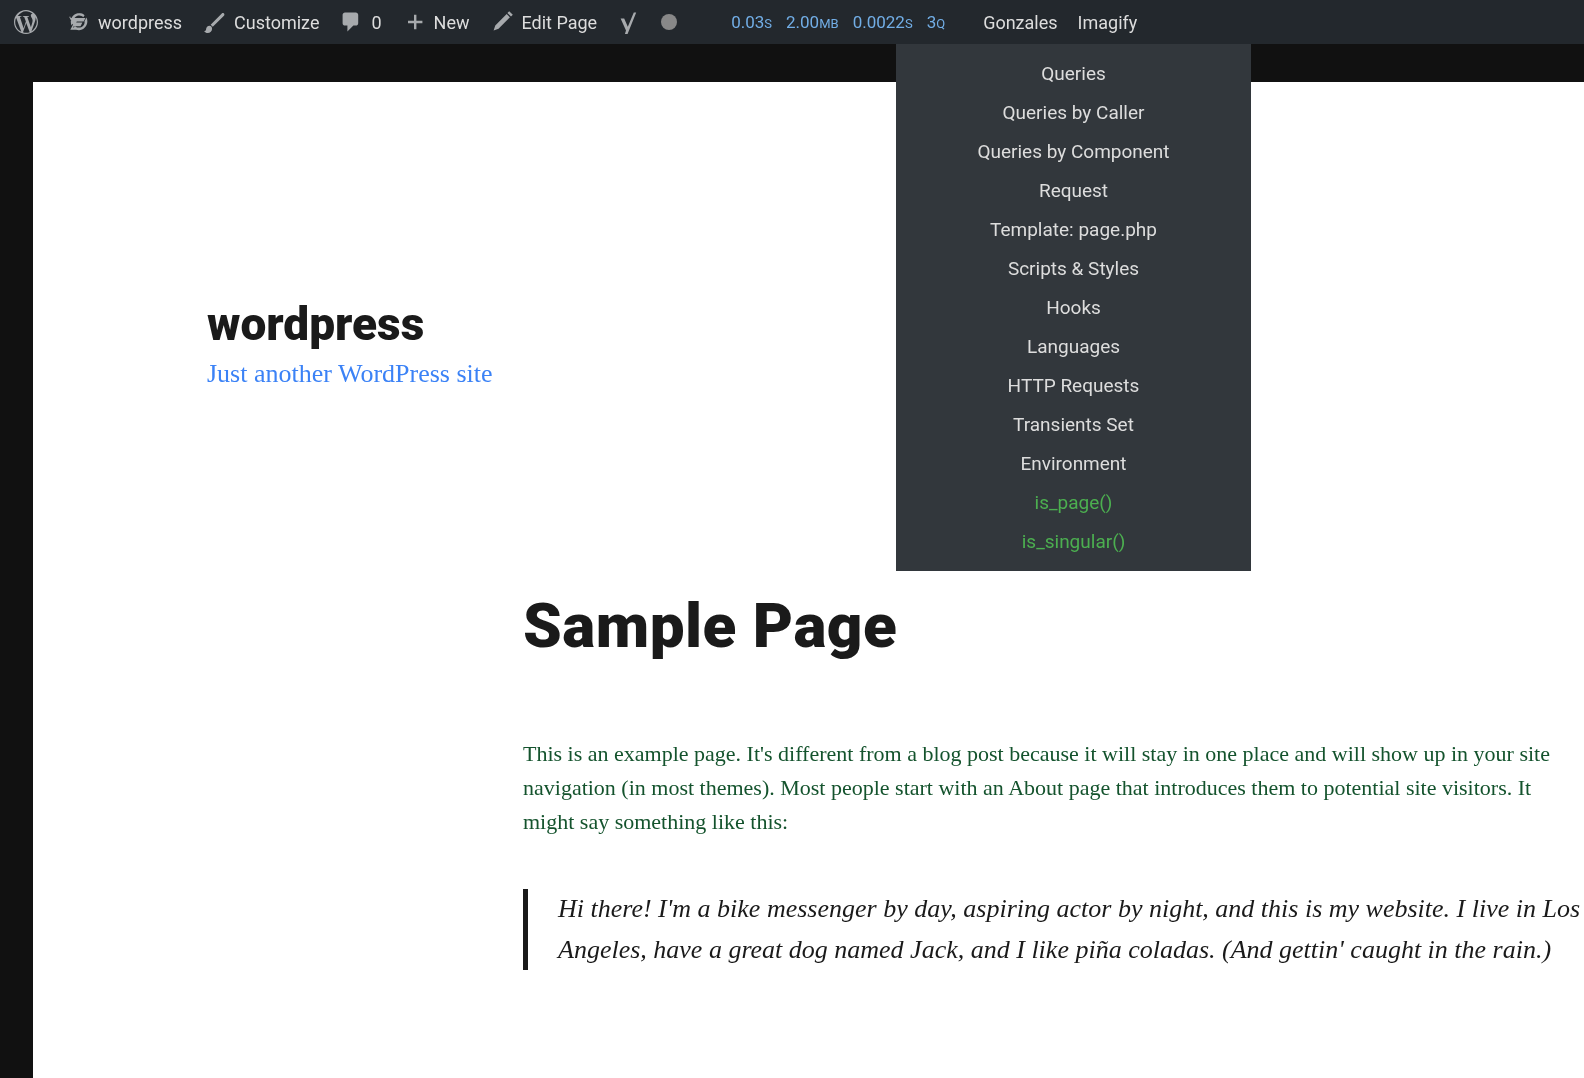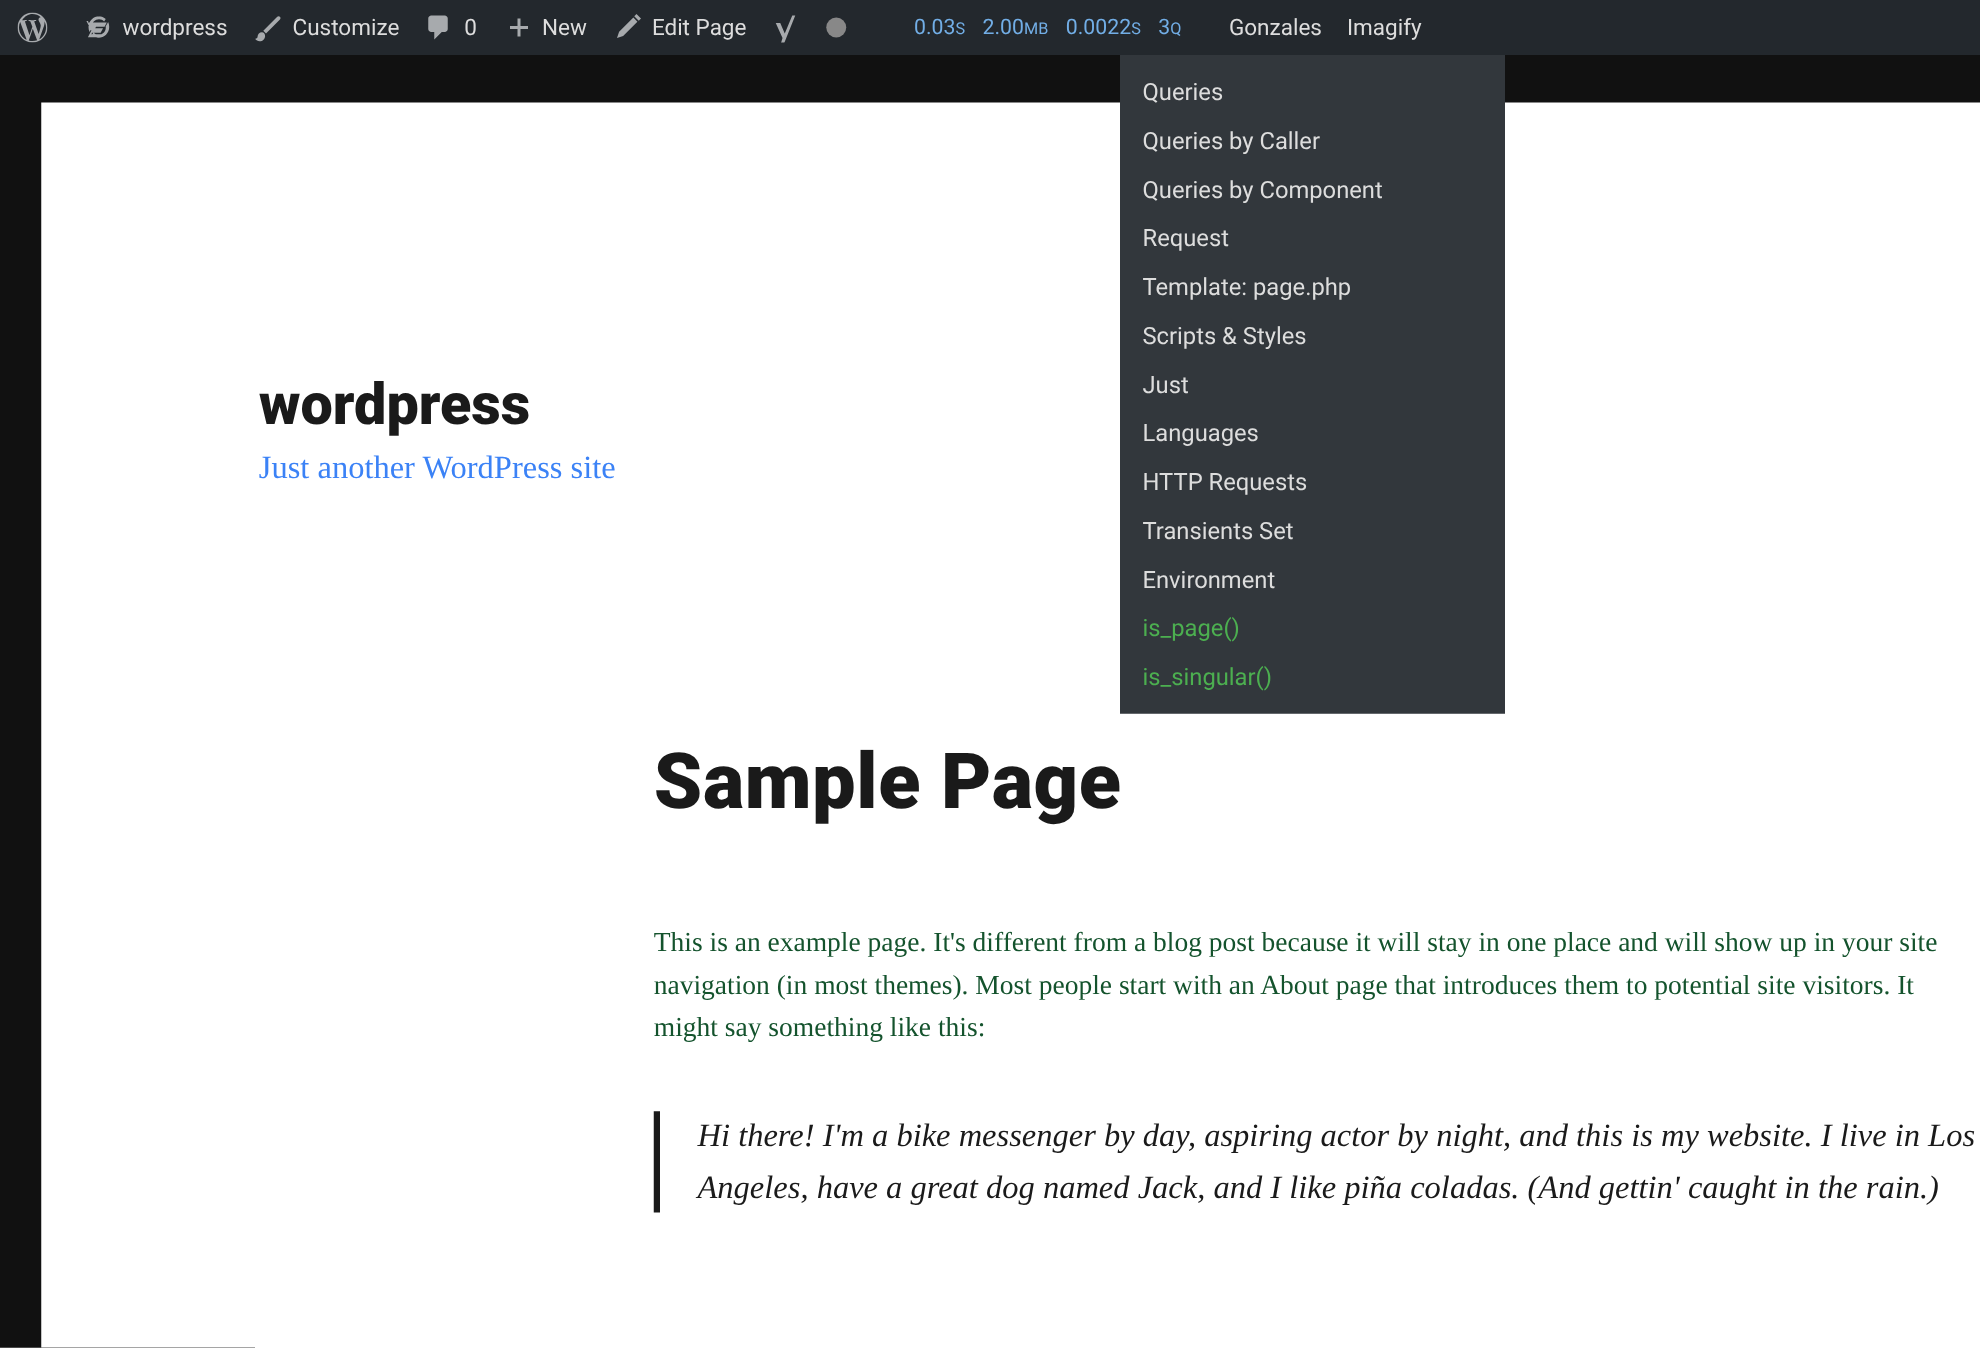--- a/index.html
+++ b/index.html
@@ -38,25 +38,26 @@
   gap: 14px;
   cursor: pointer;
 }
 .qm-stats span { color: #72aee6; }
 .qm-stats small { font-size: 13px; color: #72aee6; text-transform: uppercase; }
 
 .qm-dropdown {
   position: absolute;
   top: 44px;
   left: 896px;
-  width: 308px;
+  width: 355px;
   background: #32373c;
   color: #ddd;
   padding: 10px 0;
   z-index: 200;
+  text-align: center;
 }
 .qm-dropdown .mi {
   padding: 8px 18px;
   font-size: 19px;
   color: #ddd;
   cursor: pointer;
 }
 .qm-dropdown .mi.green { color: #4caf50; }
 
 .outer-dark {
@@ -187,21 +188,21 @@
   </div>
 </div>
 
 <div class="qm-dropdown" id="qm-dropdown">
     <div class="mi">Queries</div>
     <div class="mi">Queries by Caller</div>
     <div class="mi">Queries by Component</div>
     <div class="mi">Request</div>
     <div class="mi">Template: page.php</div>
     <div class="mi">Scripts &amp; Styles</div>
-    <div class="mi">Just</div>
+    <div class="mi">Hooks</div>
     <div class="mi">Languages</div>
     <div class="mi">HTTP Requests</div>
     <div class="mi">Transients Set</div>
     <div class="mi">Environment</div>
     <div class="mi green">is_page()</div>
     <div class="mi green">is_singular()</div>
   </div>
 
 <div class="outer-dark">
   <div class="page">

